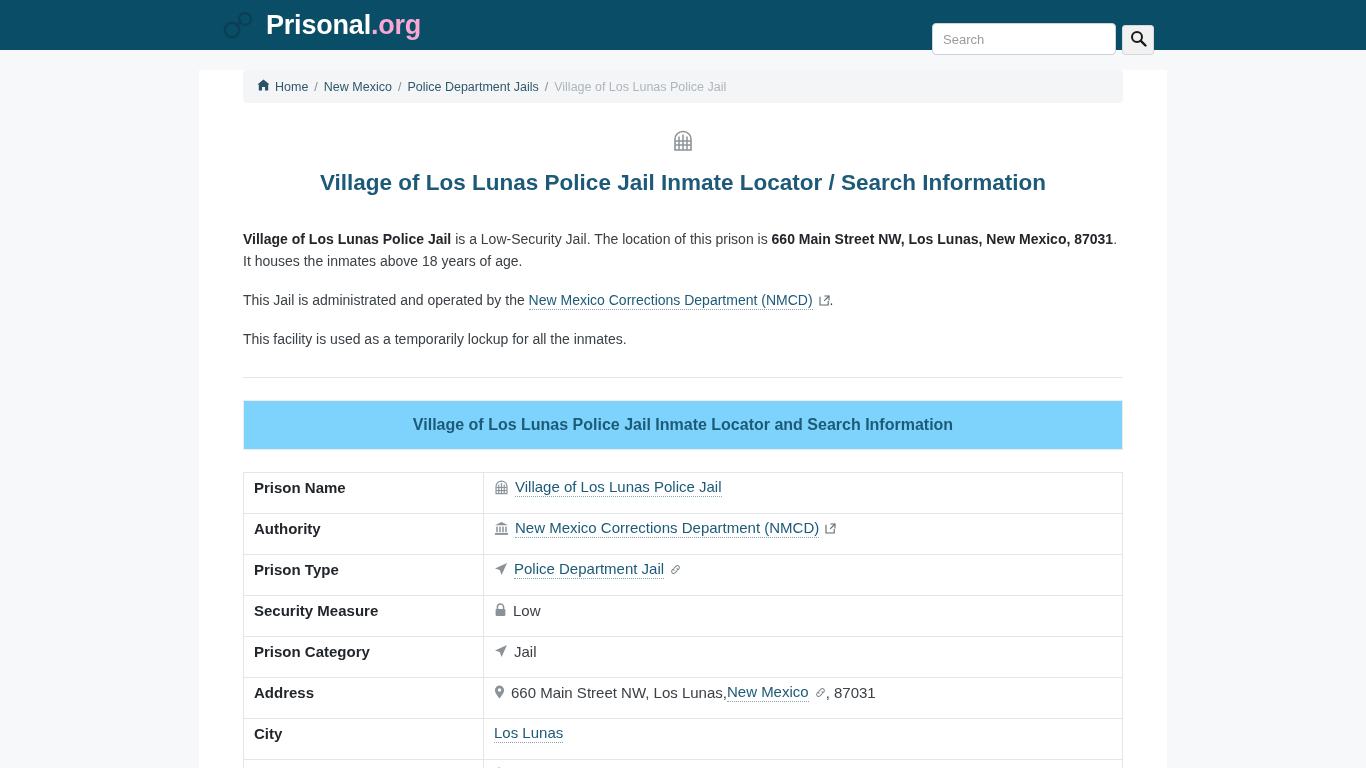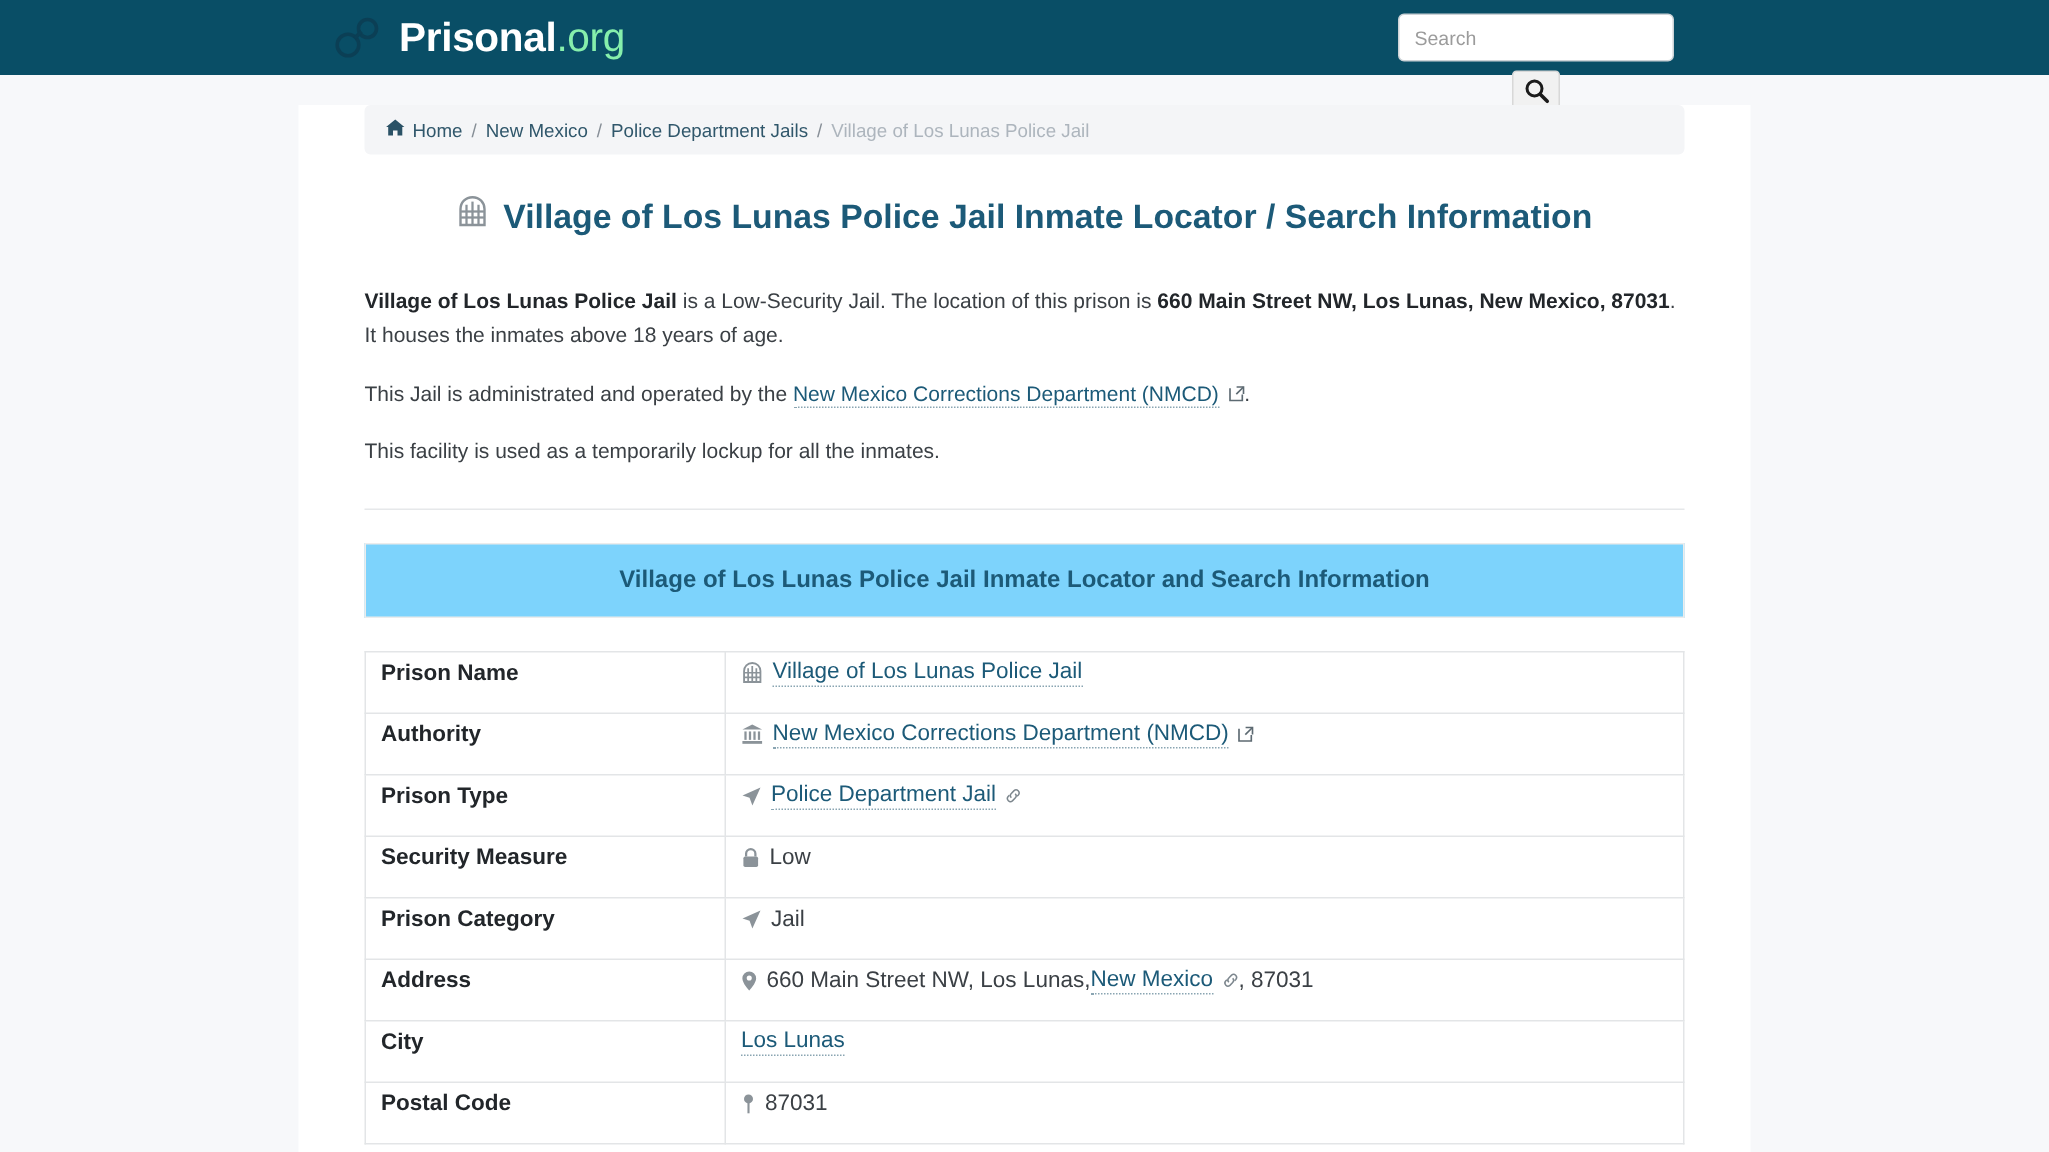--- a/index.html
+++ b/index.html
@@ -28,30 +28,29 @@
     text-decoration: none;
   }
   .brand-icon { width: 34px; height: 30px; display: block; }
   .brand-text {
     font-size: 27px;
     font-weight: bold;
     color: #ffffff;
     letter-spacing: -0.2px;
     line-height: 1;
   }
-  .brand-text .tld { color: #86efac; font-weight: normal; text-align: center; }
+  .brand-text .tld { color: #f9a8d4; font-weight: bold; text-align: center; }
 
   .search-wrap {
     position: absolute;
     left: 932px;
-    top: 9px;
+    top: 23px;
     display: flex;
-    align-items: center;
+    align-items: flex-end;
     gap: 6px;
-    flex-direction: column;
   }
   .search-input {
     width: 184px;
     height: 32px;
     border: 1px solid #ccd2d6;
     border-radius: 4px;
     background: #fff;
     padding: 0 10px;
     font-size: 13px;
     color: #333;
@@ -105,20 +104,21 @@
     text-align: center;
     font-size: 22.5px;
     font-weight: bold;
     color: #1c5a78;
     margin: 27px 0 0 0;
     line-height: 1.3;
     display: flex;
     align-items: center;
     justify-content: center;
     gap: 9px;
+    flex-direction: column;
   }
 
   
   .body-copy {
     font-size: 14px;
     color: #3b4045;
     line-height: 1.62;
     margin: 30px 0 0 0;
   }
   .body-copy.second { margin-top: 16px; }

